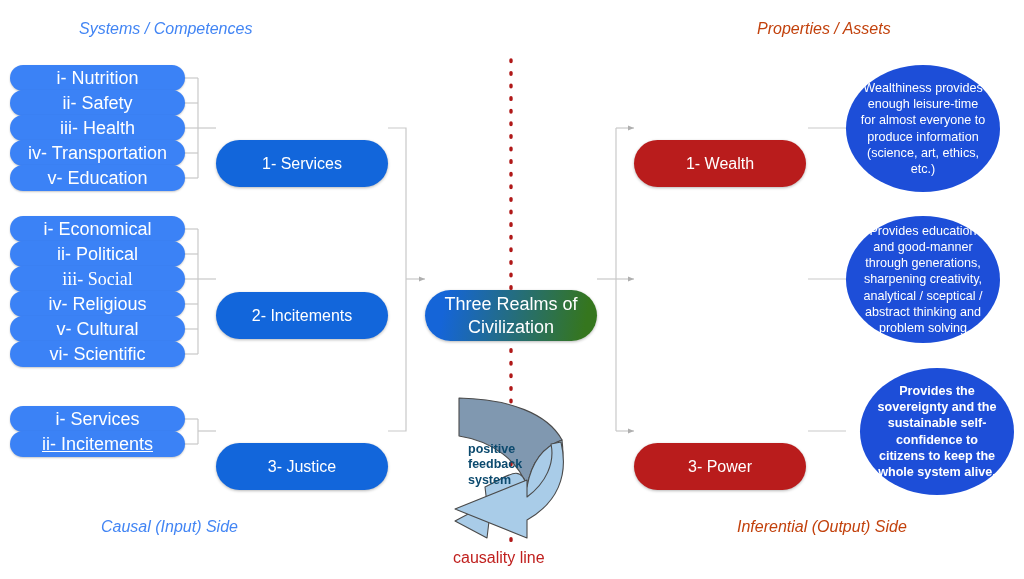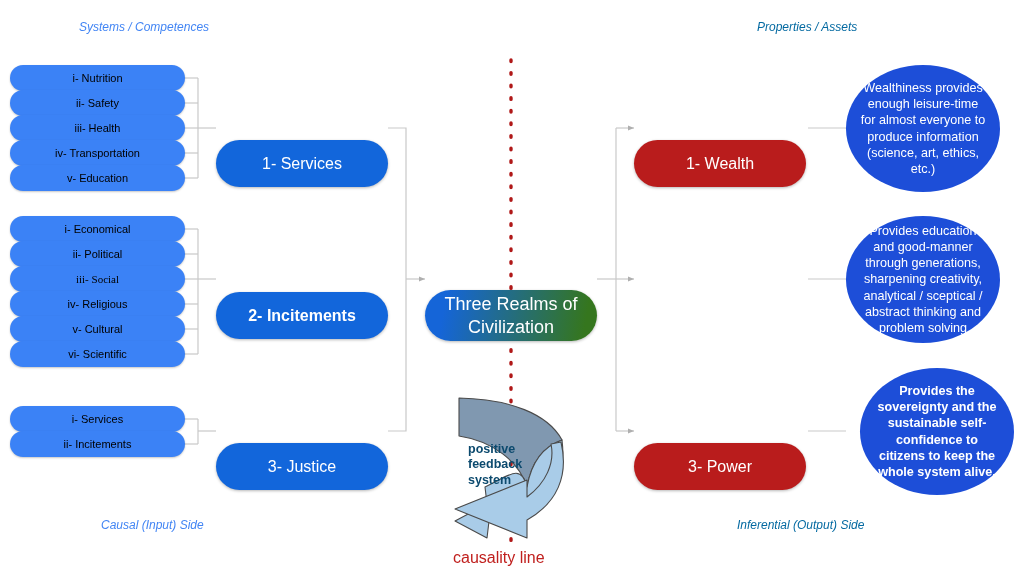--- a/index.html
+++ b/index.html
@@ -23,36 +23,36 @@
     top: 0;
     width: 1024px;
     height: 579px;
     pointer-events: none;
   }
 
   
   .caption {
     position: absolute;
     font-style: italic;
-    font-size: 12px;
+    font-size: 16px;
     font-weight: 400;
     white-space: nowrap;
   }
   .caption.blue  { color: #4285F4; }
-  .caption.green { color: #0369a1; }
+  .caption.green { color: #c2410c; }
 
   
   .pill {
     position: absolute;
     width: 175px;
     height: 26px;
     border-radius: 13px;
     background: #3B82F6;
-    color: #000000;
-    font-size: 11px;
+    color: #ffffff;
+    font-size: 18px;
     display: flex;
     align-items: center;
     justify-content: center;
     box-shadow: 0 1px 2px rgba(0,0,0,0.22);
     box-sizing: border-box;
   }
 
   
   .node {
     position: absolute;
@@ -192,24 +192,24 @@
   <div class="pill" style="left:10px; top:165px;">v- Education</div>
 
   <div class="pill" style="left:10px; top:216px;">i- Economical</div>
   <div class="pill" style="left:10px; top:241px;">ii- Political</div>
   <div class="pill" style="left:10px; top:266px;font-family:Liberation Serif, serif;">iii- Social</div>
   <div class="pill" style="left:10px; top:291px;">iv- Religious</div>
   <div class="pill" style="left:10px; top:316px;">v- Cultural</div>
   <div class="pill" style="left:10px; top:341px;">vi- Scientific</div>
 
   <div class="pill" style="left:10px; top:406px;">i- Services</div>
-  <div class="pill" style="left:10px; top:431px;">ii- Incitements</div>
+  <div class="pill" style="left:10px; top:431px;text-decoration:underline;">ii- Incitements</div>
 
   <div class="node blue left" style="left:216px; top:104px;">1- Services</div>
-  <div class="node blue left" style="left:216px; top:256px;font-weight:bold;">2- Incitements</div>
+  <div class="node blue left" style="left:216px; top:256px;">2- Incitements</div>
   <div class="node blue left" style="left:216px; top:407px;">3- Justice</div>
 
   <div class="node center" style="left:425px; top:254px;">
     <span>
       <span>Three Realms of</span><br>
       <span>Civilization</span>
     </span>
   </div>
 
   <div class="node green right" style="left:634px; top:104px;">1- Wealth</div>

